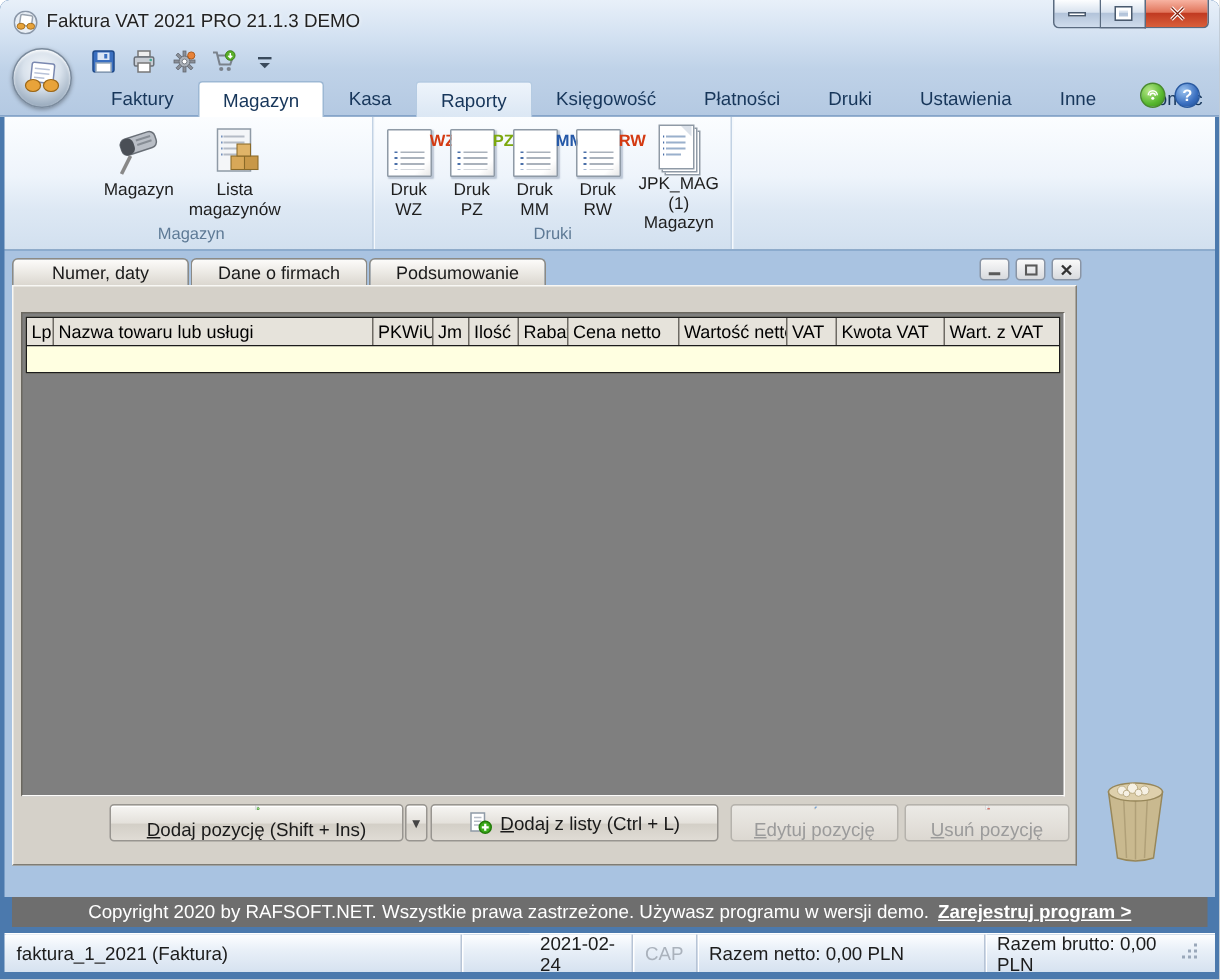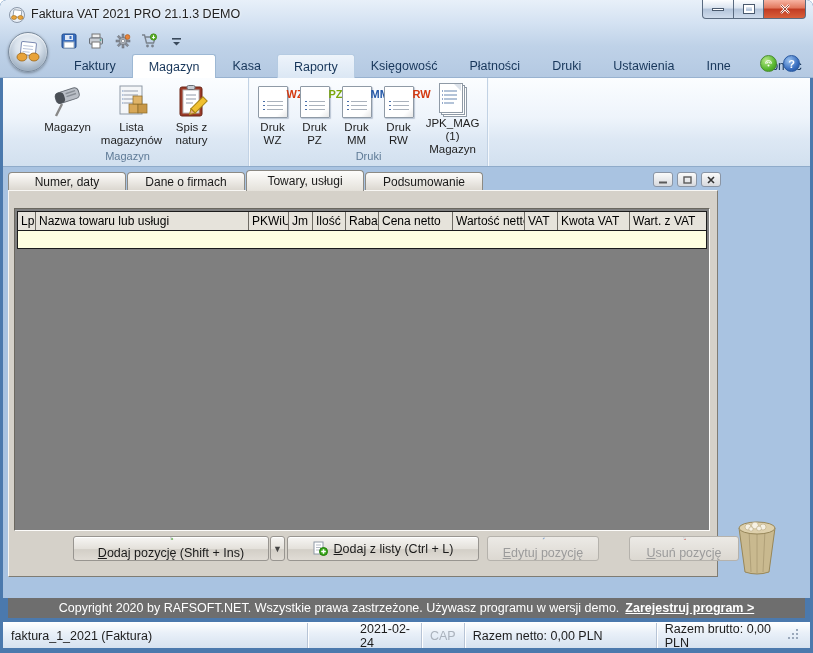--- a/index.html
+++ b/index.html
@@ -88,21 +88,21 @@
   .action-row { position:absolute; left:0; top:345px; width:710px; height:27px; }
   .abtn { position:absolute; height:25px; border:1px solid #989590; border-radius:3px; background:linear-gradient(180deg,#f7f6f4 0%,#e4e1db 50%,#d3cfc7 55%,#e0dcd5 100%);
     display:flex; align-items:center; justify-content:center; gap:6px; font-size:12.5px; color:#1a1a1a; cursor:pointer; box-shadow:inset 0 1px 0 #fff; }
   .abtn .u { text-decoration:underline; }
   .abtn.disabled { color:#9b9b9b; background:linear-gradient(180deg,#eceae6,#dcd8d1); border-color:#b5b2ac; box-shadow:none; cursor:default;flex-direction:column; }
   .abtn.disabled svg { opacity:.75; }
   .btn-add { left:64px; width:196px;flex-direction:column; }
   .btn-add-arrow { left:261px; width:15px; font-size:9px; color:#444; }
   .btn-addlist { left:278px; width:192px; }
   .btn-edit { left:478px; width:112px; }
-  .btn-del { left:594px; width:110px;margin-left:26px; }
+  .btn-del { left:594px; width:110px; }
 
   .trash { position:absolute; left:731px; top:351px; width:46px; height:60px; cursor:pointer; }
 
   
   .footerbar { position:absolute; left:8px; top:598px; width:797px; height:20px; background:#6e6e6e; display:flex; align-items:center; justify-content:center; gap:6px; color:#fff; font-size:12.5px; }
   .footerbar .reg { font-weight:bold; text-decoration:underline; cursor:pointer; white-space:nowrap; }
   .statusbar { position:absolute; left:3px; top:622px; width:807px; height:26px; display:flex; align-items:stretch;
     background:linear-gradient(180deg,#fdfeff 0%,#e9f0f8 40%,#d6e2f0 100%); border-top:1px solid #fff; font-size:12.5px; color:#1c1c1c; }
   .sb-sec { display:flex; align-items:center; padding:0 8px; border-right:1px solid #b7c4d6; box-shadow:1px 0 0 #fff; }
   .sb-doc { flex:0 0 305px; }
@@ -251,35 +251,20 @@
                 <path d="M9.5 7h.8M9.5 11h.8M9.5 15h.8M9.5 19h.8" stroke="#4a6fa8" stroke-width="1.4"></path>
                 <g stroke="#8a6a28" stroke-width=".7">
                   <rect x="16" y="20" width="9" height="9" fill="#d8a858"></rect>
                   <rect x="25" y="20" width="9" height="9" fill="#c89848"></rect>
                   <rect x="20" y="12" width="9" height="8" fill="#e0b468"></rect>
                 </g>
               </svg>
             </span>
           <span class="rlabel">Lista magazynów</span>
         </div>
-        <div class="rbtn" style="width:50px">
-          <span class="ricon">
-              <svg width="36" height="36" viewBox="0 0 36 36">
-                <rect x="6" y="3" width="22" height="29" rx="2" fill="#9a3a28" stroke="#6a2515"></rect>
-                <rect x="9" y="6" width="16" height="23" fill="#fff" stroke="#b8b8b8"></rect>
-                <rect x="13" y="1.5" width="8" height="4" rx="1.5" fill="#c8cdd4" stroke="#6a7078"></rect>
-                <path d="M12 11h10M12 15h10M12 19h7" stroke="#b5bcc6" stroke-width="1.3"></path>
-                <g transform="rotate(45 24 22)">
-                  <rect x="21" y="12" width="6" height="17" fill="#f0c030" stroke="#a88415"></rect>
-                  <path d="M21 29 l3 5 3-5 z" fill="#e8b088" stroke="#a88415"></path>
-                </g>
-              </svg>
-            </span>
-          <span class="rlabel">Spis z natury</span>
-        </div>
       </div>
       <div class="rgroup-label">Magazyn</div>
     </div>
 
     <div class="rgroup rgroup-2">
       <div class="ritems">
         <div class="rbtn" style="width:42px">
           <span class="ricon">
               <span class="page">
                 <b class="badge" style="color: rgb(212, 58, 18);">WZ</b>
@@ -335,21 +320,20 @@
         </div>
       </div>
       <div class="rgroup-label">Druki</div>
     </div>
   </div>
 
   <div class="mdi">
     <div class="doc-tabstrip">
       <span class="dtab">Numer, daty</span>
       <span class="dtab">Dane o firmach</span>
-      <span class="dtab active">Towary, usługi</span>
       <span class="dtab">Podsumowanie</span>
     </div>
     <div class="mdi-controls">
       <span class="mdi-btn">
           <svg width="8" height="8" viewBox="0 0 8 8">
             <rect x="0" y="5.5" width="8" height="2" fill="#5a5a5a"></rect>
           </svg>
         </span>
       <span class="mdi-btn">
           <svg width="9" height="8" viewBox="0 0 9 8">

